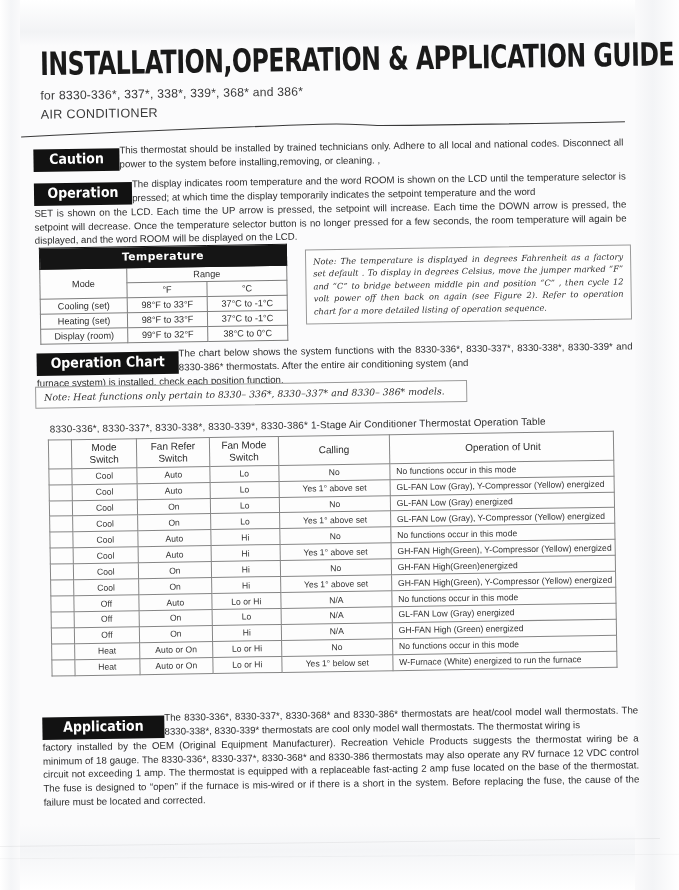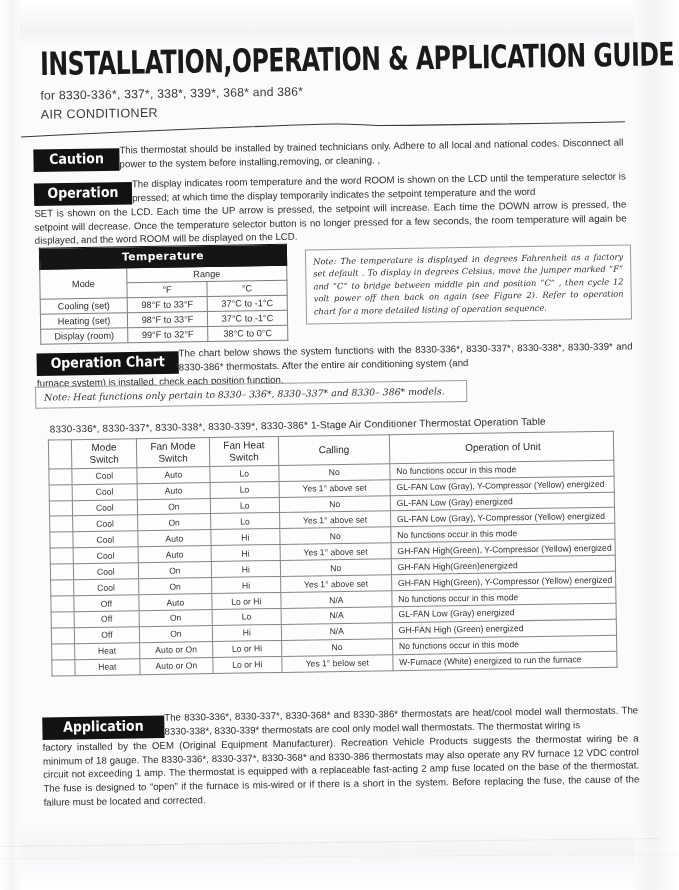--- a/index.html
+++ b/index.html
@@ -293,25 +293,25 @@
 
   <table id="op-table">
     <thead>
       <tr>
         <th class="c-spacer"></th>
         <th class="c-mode">
           <span>Mode</span><br>
           <span>Switch</span>
         </th>
         <th class="c-fanmode">
-          <span>Fan Mode</span><br>
+          <span>Fan Refer</span><br>
           <span>Switch</span>
         </th>
         <th class="c-fanspd">
-          <span>Fan Heat</span><br>
+          <span>Fan Mode</span><br>
           <span>Switch</span>
         </th>
         <th class="c-calling">Calling</th>
         <th class="c-oper" style="text-align:center">Operation of Unit</th>
       </tr>
     </thead>
     <tbody id="op-body">
         <tr>
           <td class="c-spacer"></td>
           <td class="c-mode">Cool</td>

